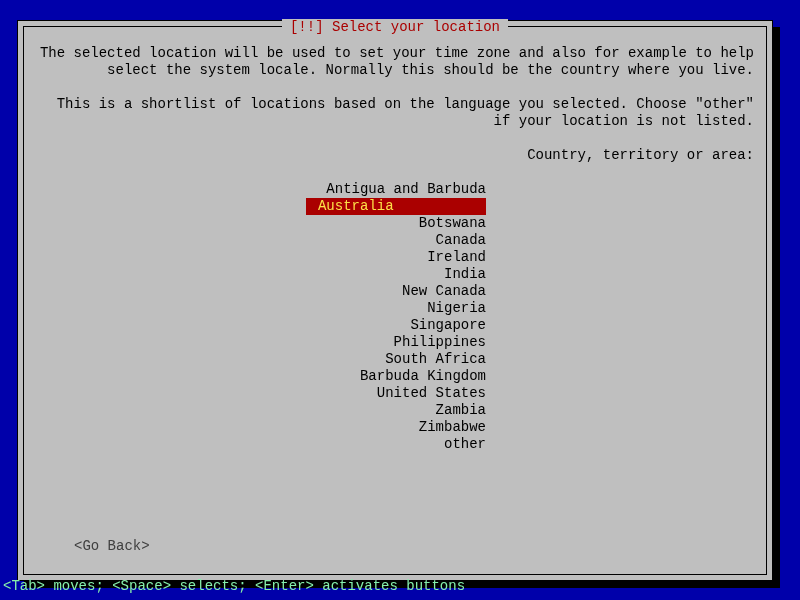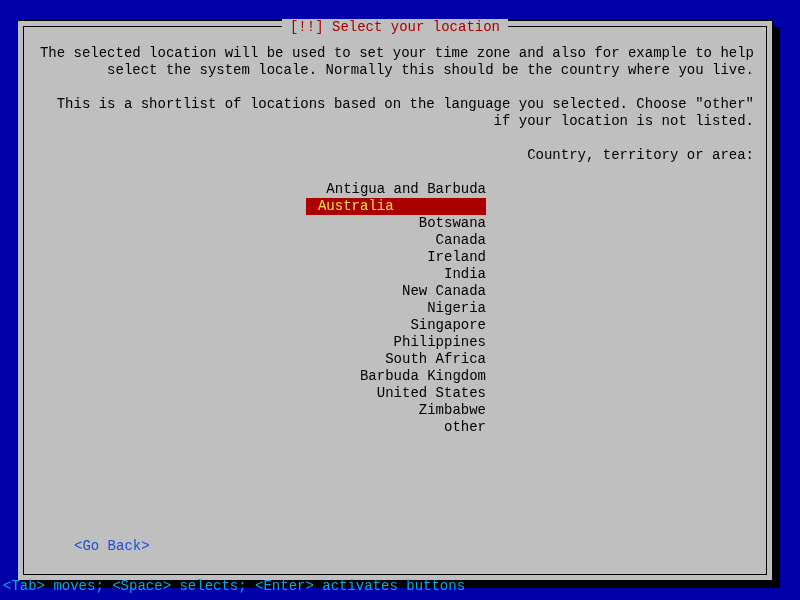--- a/index.html
+++ b/index.html
@@ -74,29 +74,29 @@
       cursor: pointer;
     }
     .list-item.selected {
       background: #aa0000;
       color: #fde047;
     }
     .go-back {
       position: absolute;
       left: 50px;
       bottom: 20px;
-      color: #1d4ed8;
+      color: #404040;
       cursor: pointer;
       text-align: center;
     }
     .hint {
       position: absolute;
       left: 3px;
       bottom: 6px;
-      color: #0ea5e9;
+      color: #86efac;
     }
   </style>
 </head>
 <body>
 
 <div class="shadow"></div>
 
 <div class="dialog">
   <div class="inner-border">
     <div class="title-wrap">
@@ -118,20 +118,21 @@
           <div class="list-item">Canada</div>
           <div class="list-item">Ireland</div>
           <div class="list-item">India</div>
           <div class="list-item">New Canada</div>
           <div class="list-item">Nigeria</div>
           <div class="list-item">Singapore</div>
           <div class="list-item">Philippines</div>
           <div class="list-item">South Africa</div>
           <div class="list-item">Barbuda Kingdom</div>
           <div class="list-item">United States</div>
+          <div class="list-item">Zambia</div>
           <div class="list-item">Zimbabwe</div>
           <div class="list-item">other</div>
         </div>
     </div>
 
     <div class="go-back">&lt;Go Back&gt;</div>
   </div>
 </div>
 
 <div class="hint">&lt;Tab&gt; moves; &lt;Space&gt; selects; &lt;Enter&gt; activates buttons</div>

